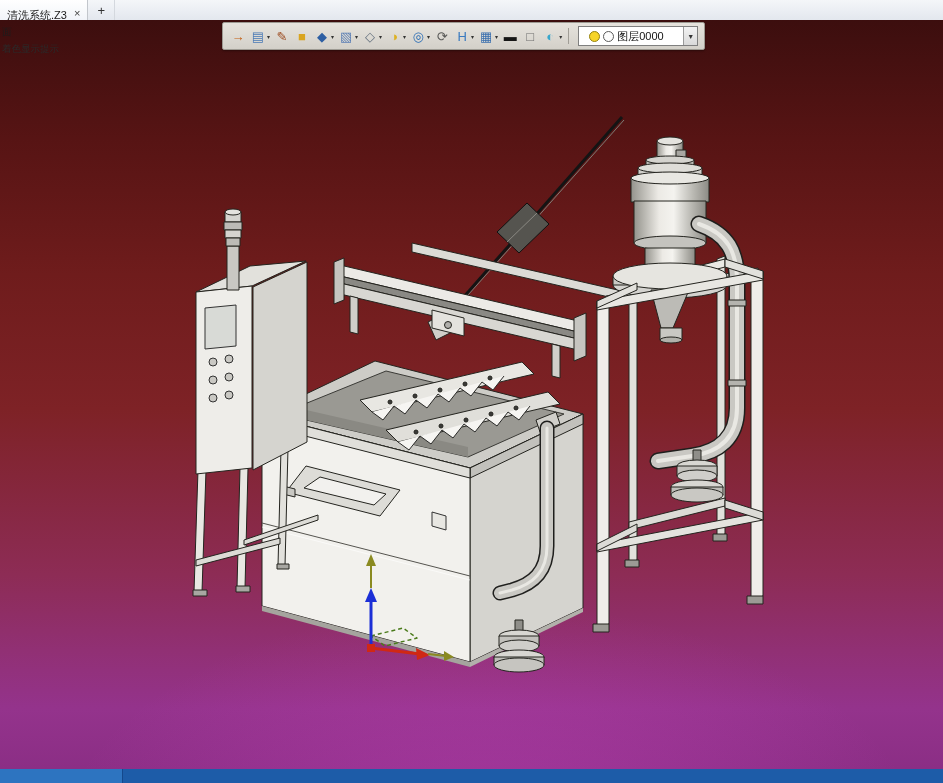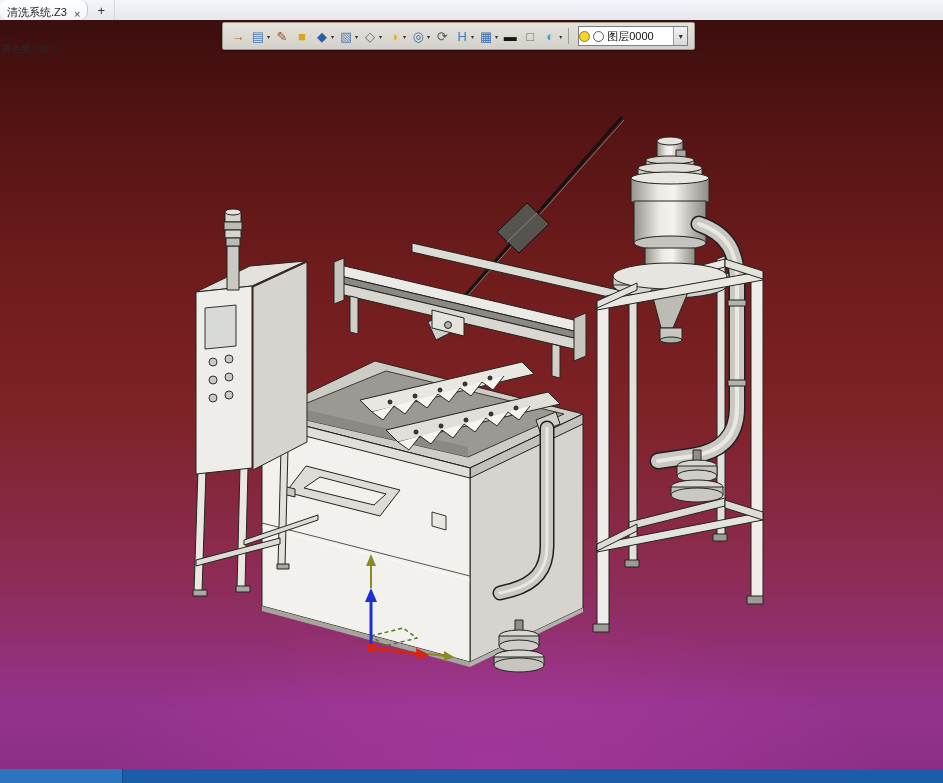--- a/index.html
+++ b/index.html
@@ -3,22 +3,22 @@
 <meta charset="utf-8">
 <style>
   html,body{margin:0;padding:0;background:#222;}
   .screen{position:relative;width:943px;height:783px;overflow:hidden;
     font-family:"Liberation Sans","DejaVu Sans",sans-serif;}
 
   
   .tabbar{position:absolute;left:0;top:0;width:943px;height:20px;
     background:linear-gradient(#f4f6f9,#e3e7ee);border-bottom:1px solid #c2c6cc;
     display:flex;align-items:stretch;}
-  .tab{display:flex;align-items:flex-end;padding:0 7px;background:linear-gradient(#ffffff,#f1f4f9);
-    border-right:1px solid #c2c6cc;font-size:11px;color:#1b1b1b;cursor:default;border-radius:8px;}
+  .tab{display:flex;align-items:flex-start;padding:8px 7px;background:linear-gradient(#ffffff,#f1f4f9);
+    border-right:1px solid #c2c6cc;font-size:11px;color:#1b1b1b;cursor:default;}
   .tab-close{margin-left:7px;font-size:11px;color:#444;line-height:1;}
   .tab-new{width:26px;display:flex;align-items:center;justify-content:center;
     font-size:13px;color:#333;border-right:1px solid #d4d8de;}
 
   
   .viewport{position:absolute;left:0;top:20px;width:943px;height:749px;overflow:hidden;
     background:
       radial-gradient(ellipse 75% 55% at 52% 112%, rgba(214,74,205,0.40), rgba(214,74,205,0) 62%),
       linear-gradient(180deg,#3c0e0e 0%,#571414 16%,#6f1c1c 34%,#7e2226 52%,#8d2c55 74%,#94338c 92%,#8b2e85 100%);}
   .viewport svg{position:absolute;left:0;top:0;}
@@ -28,21 +28,21 @@
 
   
   .da-toolbar{position:absolute;left:222px;top:2px;height:24px;display:flex;align-items:center;
     gap:2px;padding:1px 6px;background:linear-gradient(#e6e3dd,#d3d0c9);
     border:1px solid #9d9a92;border-radius:2px;box-shadow:0 1px 2px rgba(0,0,0,.35);}
   .tbtn{display:flex;align-items:flex-end;height:20px;padding:0 1px;cursor:pointer;}
   .tbtn .glyph{font-size:13px;line-height:18px;width:16px;text-align:center;}
   .tbtn .caret{font-size:6px;color:#333;line-height:18px;margin-left:1px;}
   .tb-sep{width:1px;height:16px;background:#a09d96;margin:0 3px;}
   .layer-combo{margin-left:4px;display:flex;align-items:center;gap:3px;height:18px;
-    background:#fff;border:1px solid #7f7f7f;padding:0 0 0 0;min-width:108px;}
+    background:#fff;border:1px solid #7f7f7f;padding:0 0 0 10px;min-width:108px;}
   .bulb{width:9px;height:9px;border-radius:50%;background:#f6d428;border:1px solid #96820e;}
   .circ{width:9px;height:9px;border-radius:50%;background:#fdfdfd;border:1px solid #5a5a5a;}
   .layer-label{font-size:11px;color:#111;flex:1;}
   .combo-caret{width:13px;height:18px;display:flex;align-items:center;justify-content:center;
     font-size:7px;color:#333;background:linear-gradient(#f2f2f2,#d9d9d9);border-left:1px solid #9a9a9a;}
 
   
   .bottombar{position:absolute;left:0;top:769px;width:943px;height:14px;background:#1d5ca8;}
   .bottombar-left{position:absolute;left:0;top:0;width:122px;height:14px;background:#2d74c0;
     border-right:1px solid #14488c;}

